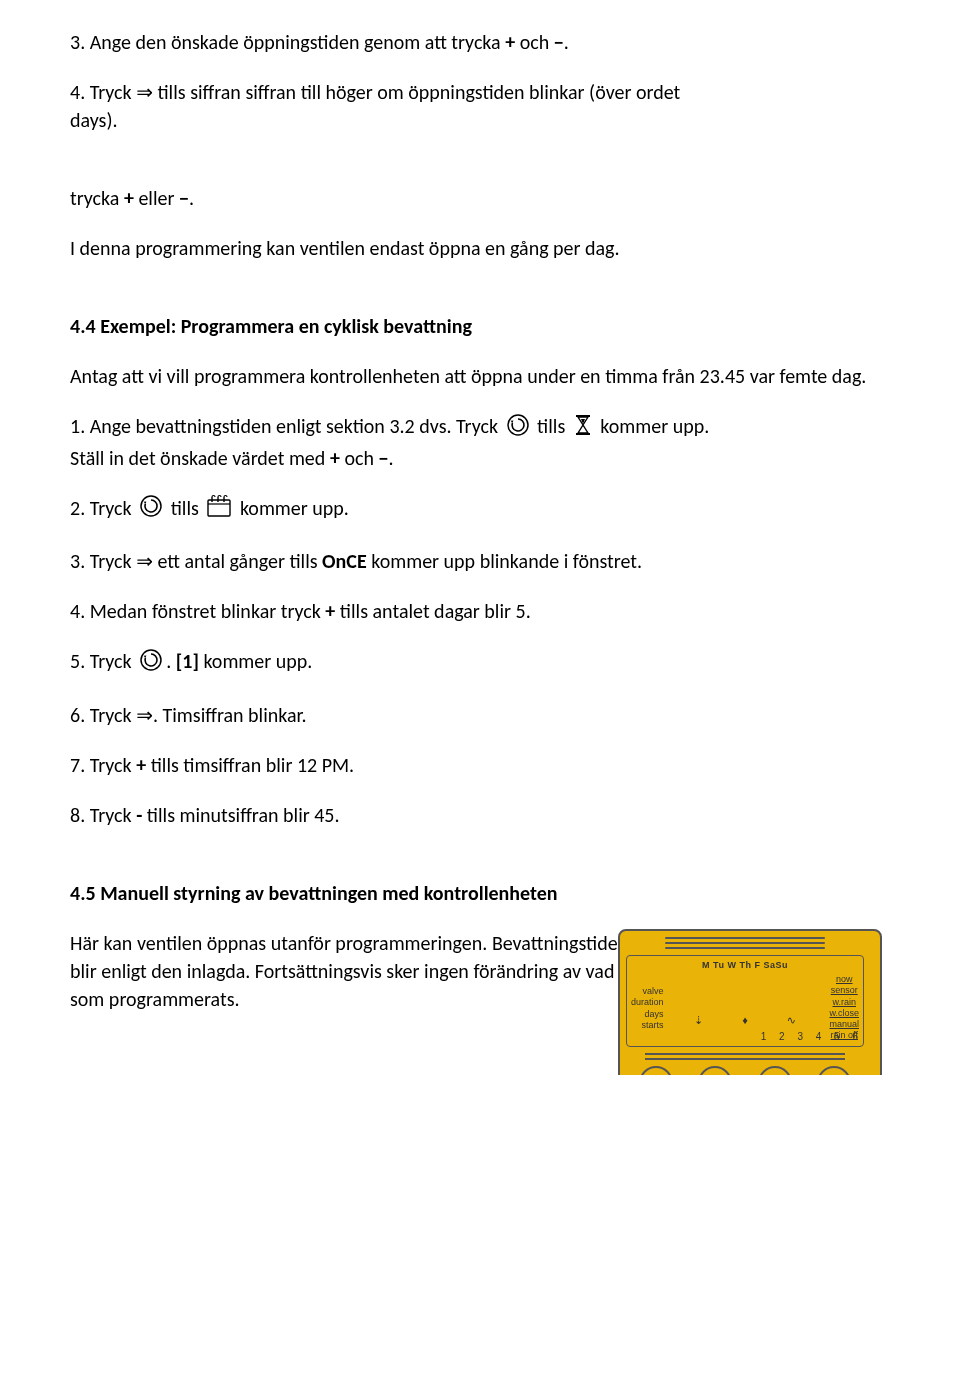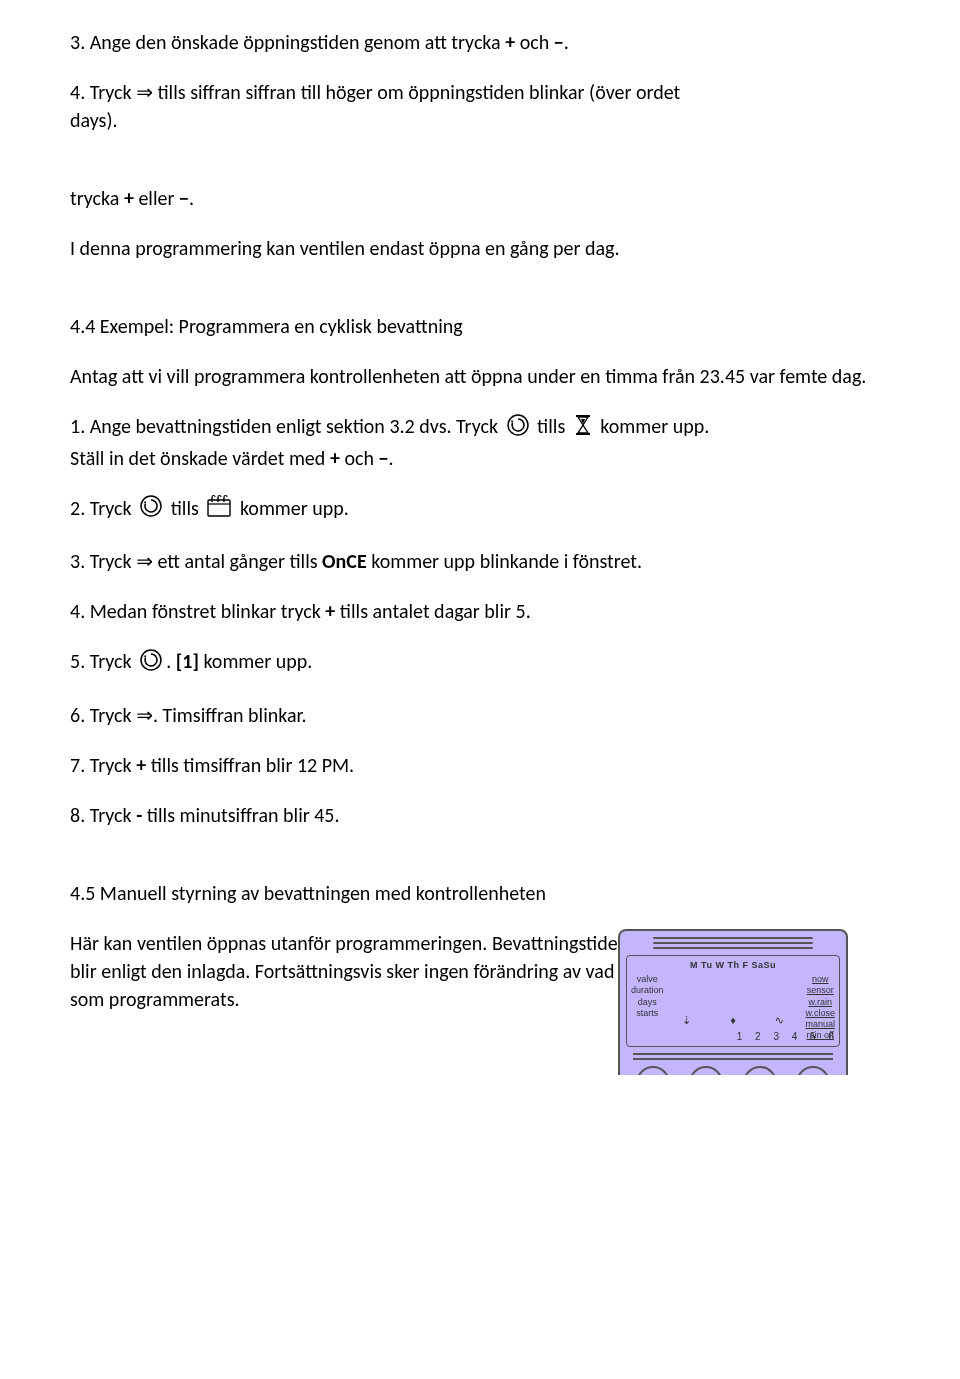--- a/index.html
+++ b/index.html
@@ -7,42 +7,42 @@
     font-family: Calibri, Arial, sans-serif;
     font-size: 20px;
     line-height: 1.4;
     color: #000;
     background: #fff;
     padding: 28px 70px 40px 70px;
     width: 960px;
   }
   .para { margin-bottom: 22px; }
   .heading {
-    font-weight: 400;
+    font-weight: 700;
     margin-top: 50px;
     margin-bottom: 22px;
   }
   .icon {
     display: inline-block;
     vertical-align: middle;
     margin: 0 3px;
   }
   .bold { font-weight: 700; }
 
   .fig-wrap {
     position: absolute;
     right: 42px;
     width: 230px;
   }
   .device {
-    width: 230px;
+    width: 264px;
     border: 2px solid #555;
     border-radius: 8px;
-    background: #c4b5fd;
-    padding: 6px 6px 10px 6px;
+    background: #eab308;
+    padding: 6px 16px 10px 6px;
     font-family: Arial, sans-serif;
   }
   .speaker-lines {
     display: flex;
     flex-direction: column;
     gap: 3px;
     align-items: center;
     margin-bottom: 6px;
   }
   .speaker-lines div {
@@ -64,22 +64,22 @@
     top: 3px;
     left: 0; right: 0;
     text-align: center;
     font-size: 9px;
     letter-spacing: 0.5px;
     font-weight: 700;
   }
   .lcd .left-labels {
     position: absolute;
     left: 4px;
-    top: 18px;
-    text-align: center;
+    top: 30px;
+    text-align: right;
     line-height: 1.25;
   }
   .lcd .right-labels {
     position: absolute;
     right: 4px;
     top: 18px;
     text-align: center;
     line-height: 1.25;
     text-decoration: underline;
   }

